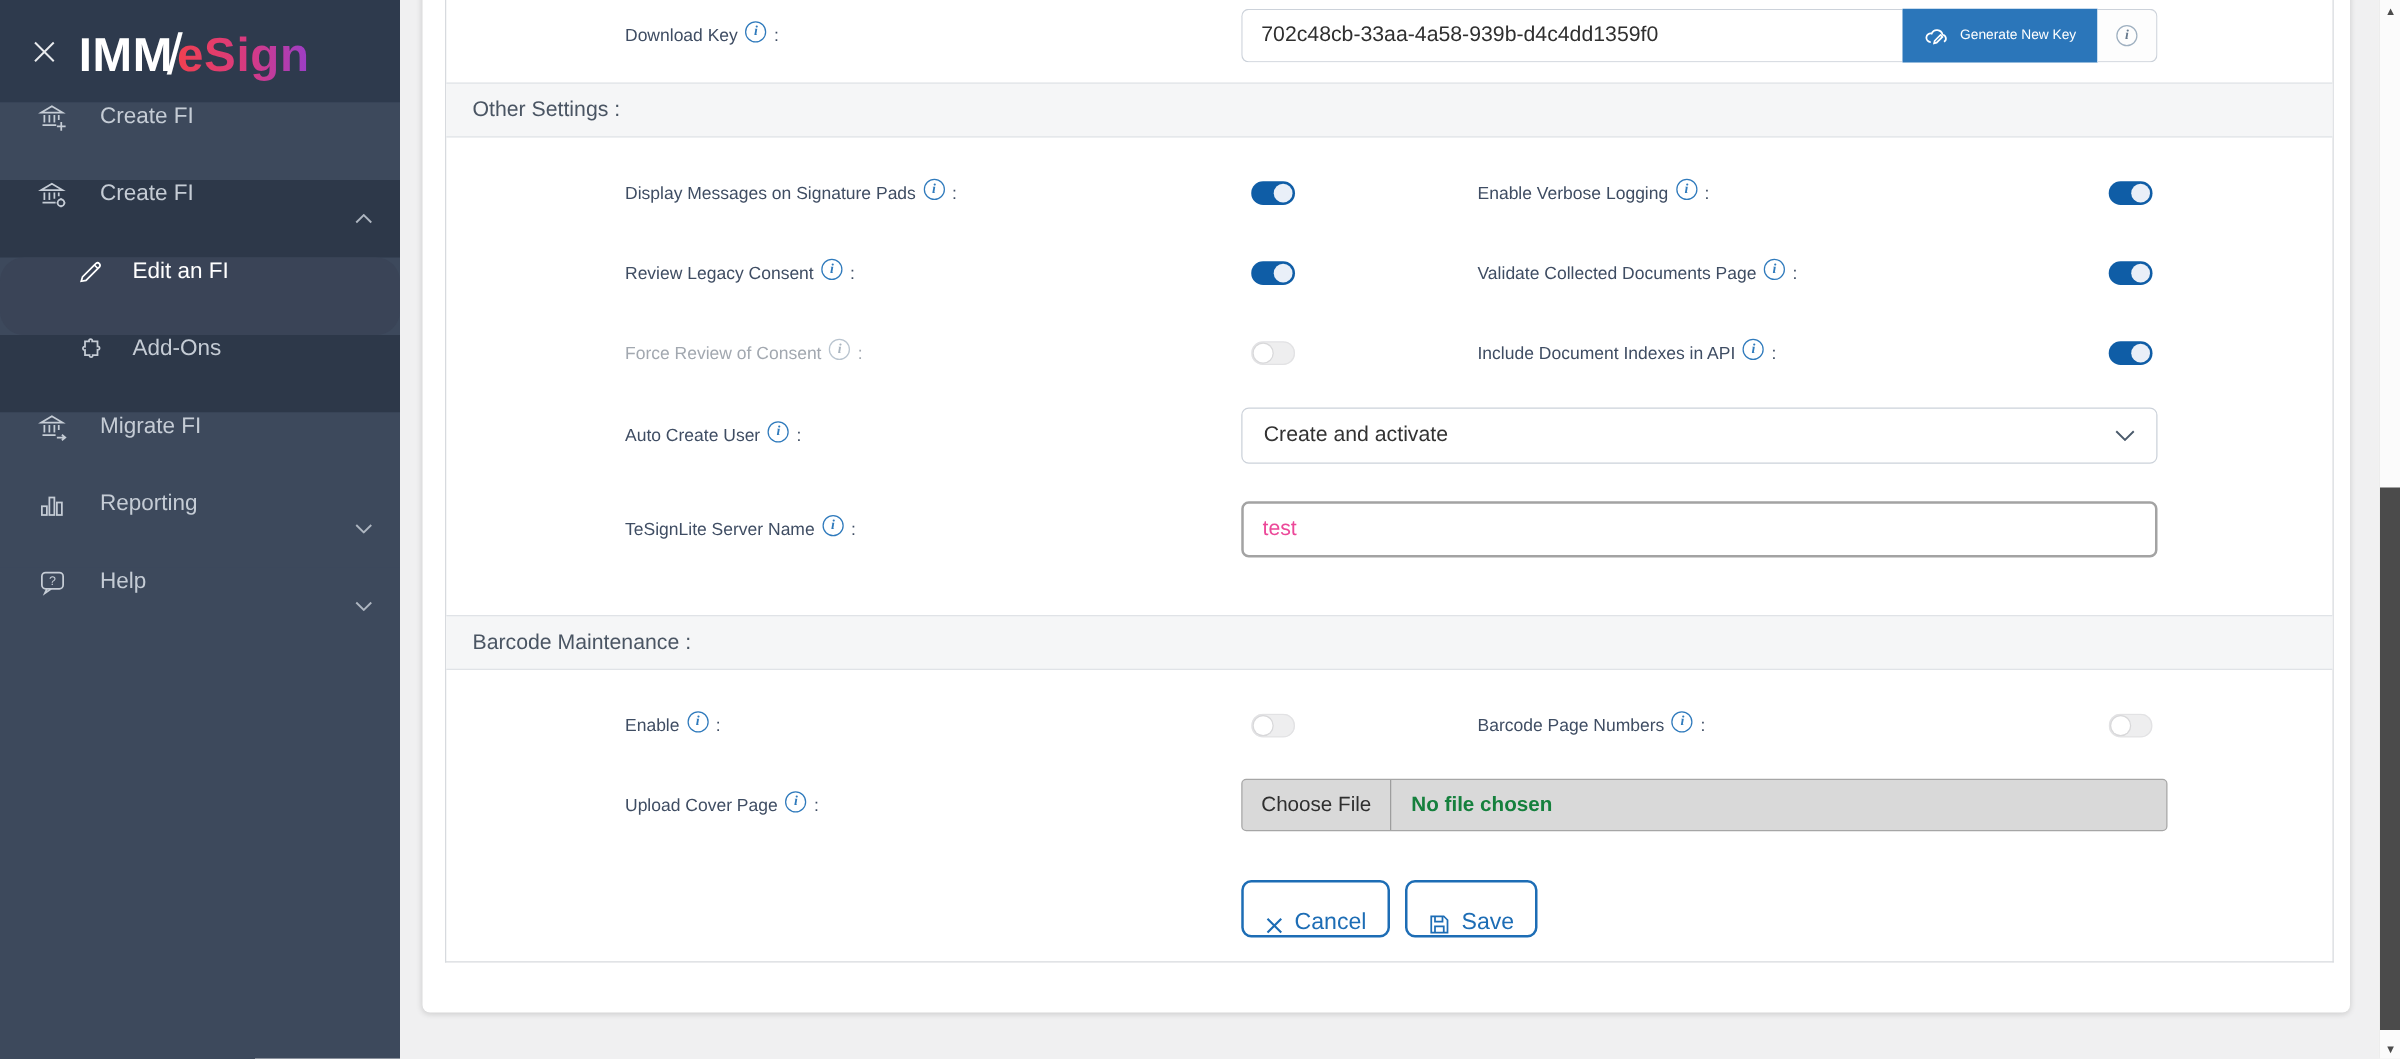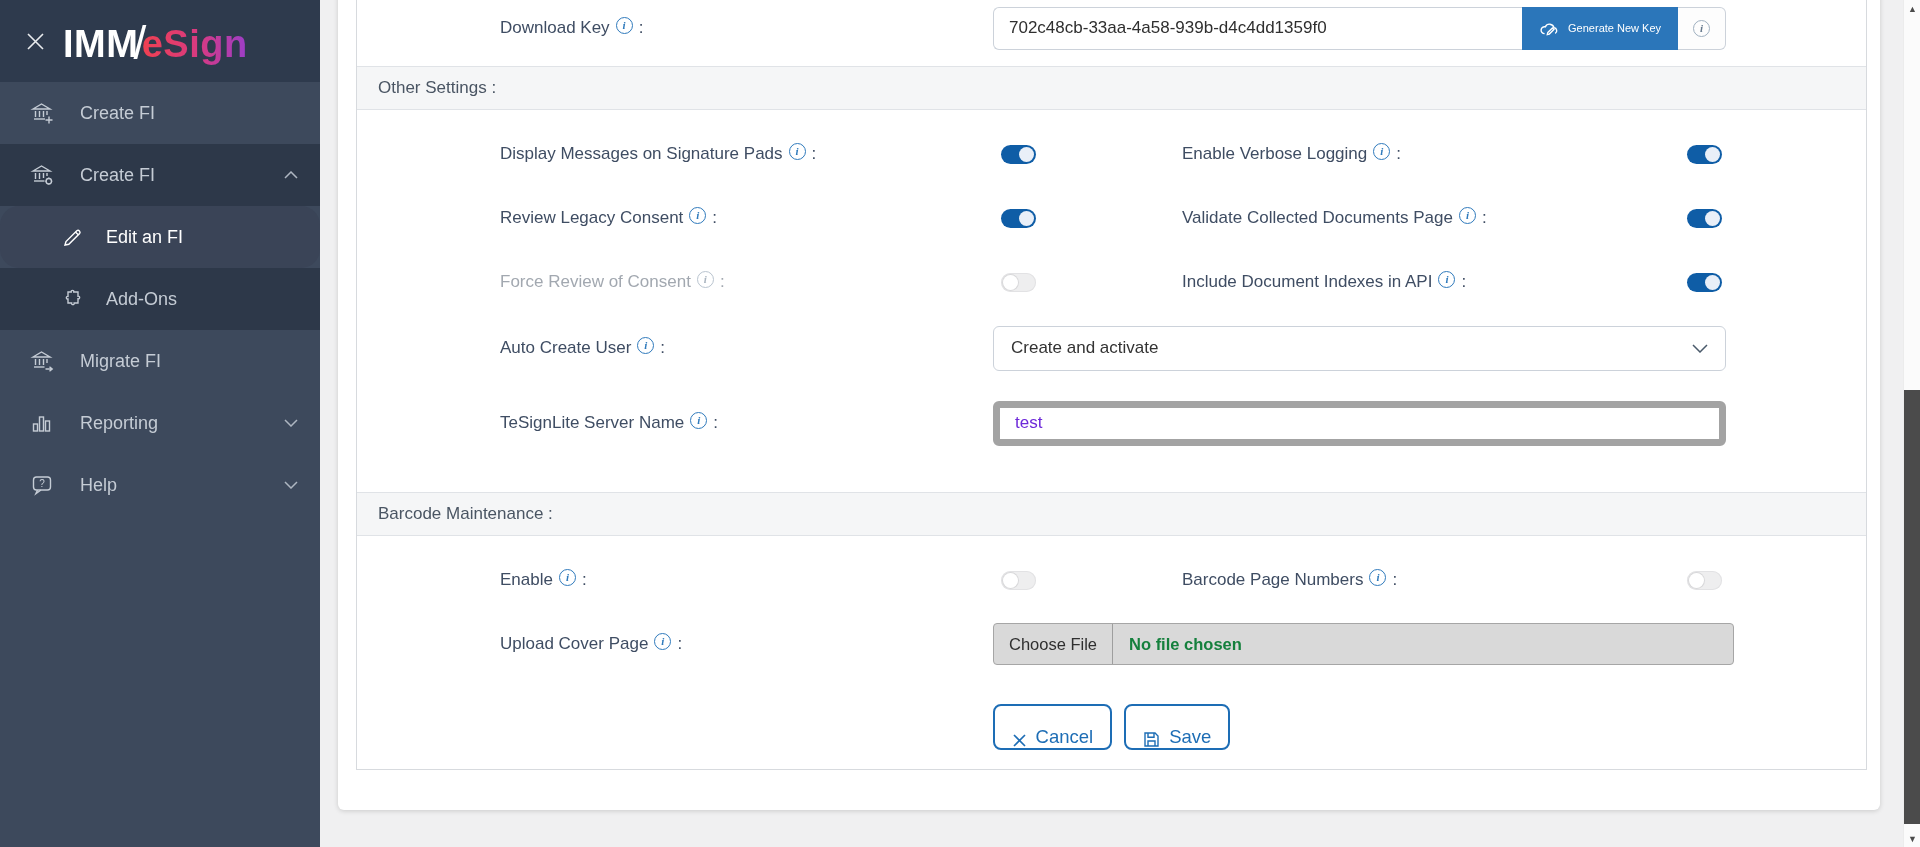--- a/index.html
+++ b/index.html
@@ -8,34 +8,34 @@
 
   
   .sidebar { width:320px; flex-shrink:0; background:#3d495c; color:#c5ccd5; }
   .logo-bar { height:82px; background:#2e3a4d; display:flex; align-items:center; padding-left:26px; }
   .close-x { color:#e9ebee; margin-right:18px; display:flex; cursor:pointer; }
   .logo { font-size:38px; font-weight:bold; letter-spacing:.5px; white-space:nowrap; }
   .logo .imm { color:#ffffff; }
   .logo .slash { color:#ffffff; font-weight:400; font-size:46px; margin:0 -5px; position:relative; top:2px; }
   .logo .esign { background:linear-gradient(90deg,#f04050 0%,#d63a84 55%,#9a3ec9 100%); -webkit-background-clip:text; background-clip:text; color:transparent; }
 
-  .nav-item { height:62px; display:flex; align-items:center; background:#3d495c; font-size:18px; position:relative; cursor:pointer; }
+  .nav-item { height:62px; display:flex; align-items:flex-start; background:#3d495c; font-size:18px; position:relative; cursor:pointer; }
   .nav-item.group { background:#2d3849; }
   .nav-item.active { background:#3a4457; color:#ffffff;border-radius:19px; }
   .nav-item .nicon { width:28px; margin-left:28px; margin-right:24px; display:flex; justify-content:center; align-items:center; }
   .nav-item.sub .nicon { margin-left:58px; margin-right:20px; }
   .nav-chevron { position:absolute; right:22px; top:50%; transform:translateY(-50%); color:#aeb6c1; display:flex; }
 
   
   .main { flex:1; position:relative; background:#f0f0f1; }
   .card { position:absolute; left:18px; top:-14px; width:1542px; height:824px; background:#ffffff; border-radius:6px; box-shadow:0 1px 5px rgba(0,0,0,.16); }
   .panel { position:absolute; left:18px; top:4px; width:1511px; height:780px; border:1px solid #d7dade; border-top:none; background:#fff; }
 
   .dk-row { height:76px; display:flex; align-items:center; }
-  .flabel { font-size:17px; color:#3f4d63; display:flex; align-items:center; }
+  .flabel { font-size:14px; color:#3f4d63; display:flex; align-items:center; }
   .flabel.disabled { color:#a2a8b0; }
   .flabel.disabled .info { color:#a9b4bf; border-color:#b9c4cf; }
   .c1lab { width:636px; padding-left:143px; flex-shrink:0; }
   .c1ctl { width:189px; flex-shrink:0; display:flex; align-items:center; }
   .c2lab { width:505px; flex-shrink:0; }
   .c2ctl { flex:1; display:flex; align-items:center; }
 
   .info { display:inline-flex; width:17px; height:17px; border:1px solid #2f7abc; border-radius:50%; color:#2f7abc; font:italic bold 11px "Liberation Serif", serif; align-items:center; justify-content:center; margin:0 5px 0 6px; position:relative; top:-3px; cursor:pointer; flex-shrink:0; }
   .info::before { content:"i"; }
   .colon { margin-left:1px; }
@@ -57,21 +57,21 @@
 
   
   .key-group { display:flex; height:43px; width:733px; }
   .key-input { flex:1; border:1px solid #ccd2da; border-right:none; border-radius:6px 0 0 6px; padding:0 15px; font-size:17px; color:#2f2f2f; font-family:"Liberation Sans", sans-serif; outline:none; background:#fff; }
   .gen-btn { background:#2b76ba; border:none; color:#fff; font-size:11px; font-family:"Liberation Sans", sans-serif; display:flex; align-items:center; gap:9px; padding:0 17px; cursor:pointer; }
   .key-info-seg { width:48px; border:1px solid #ccd2da; border-left:none; border-radius:0 6px 6px 0; display:flex; align-items:center; justify-content:center; background:#fdfdfd; }
   .key-info-seg .info { margin:0; top:0; color:#66798d; border-color:#9fb0c0; }
 
   
   .select-box { width:733px; height:45px; border:1px solid #ccd2da; border-radius:6px; display:flex; align-items:center; justify-content:space-between; padding:0 17px; font-size:17px; color:#333; cursor:pointer; background:#fff; }
-  .text-input { width:733px; height:45px; border:7px solid #a3a3a3; border-radius:6px; padding:0 15px; font-size:17px; color:#6d28d9; font-family:"Liberation Sans", sans-serif; outline:none; background:#fff; }
+  .text-input { width:733px; height:45px; border:2px solid #a3a3a3; border-radius:6px; padding:0 15px; font-size:17px; color:#ec4899; font-family:"Liberation Sans", sans-serif; outline:none; background:#fff; }
   .file-box { width:741px; height:42px; background:#d9d9d9; border:1px solid #a6a6a6; border-radius:4px; display:flex; align-items:center; overflow:hidden; cursor:pointer; }
   .choose-seg { padding:0 15px; height:100%; display:flex; align-items:center; font-size:16.5px; color:#2f2f2f; border-right:1px solid #9e9e9e; }
   .file-status { padding:0 16px; font-size:16.5px; color:#15803d;font-weight:bold; }
 
   
   .btn-row { display:flex; justify-content:center; gap:12px; margin-top:28px; }
   .btn { height:46px; background:#fff; border:2px solid #1d6db5; border-radius:8px; color:#1d6db5; font-size:18.5px; font-family:"Liberation Sans", sans-serif; display:flex; align-items:flex-end; gap:9px; padding:0 17px; cursor:pointer; }
 
   
   .scrollbar { position:absolute; right:0; top:0; width:17px; height:847px; background:#fbfbfb; border-left:1px solid #ececec; }

